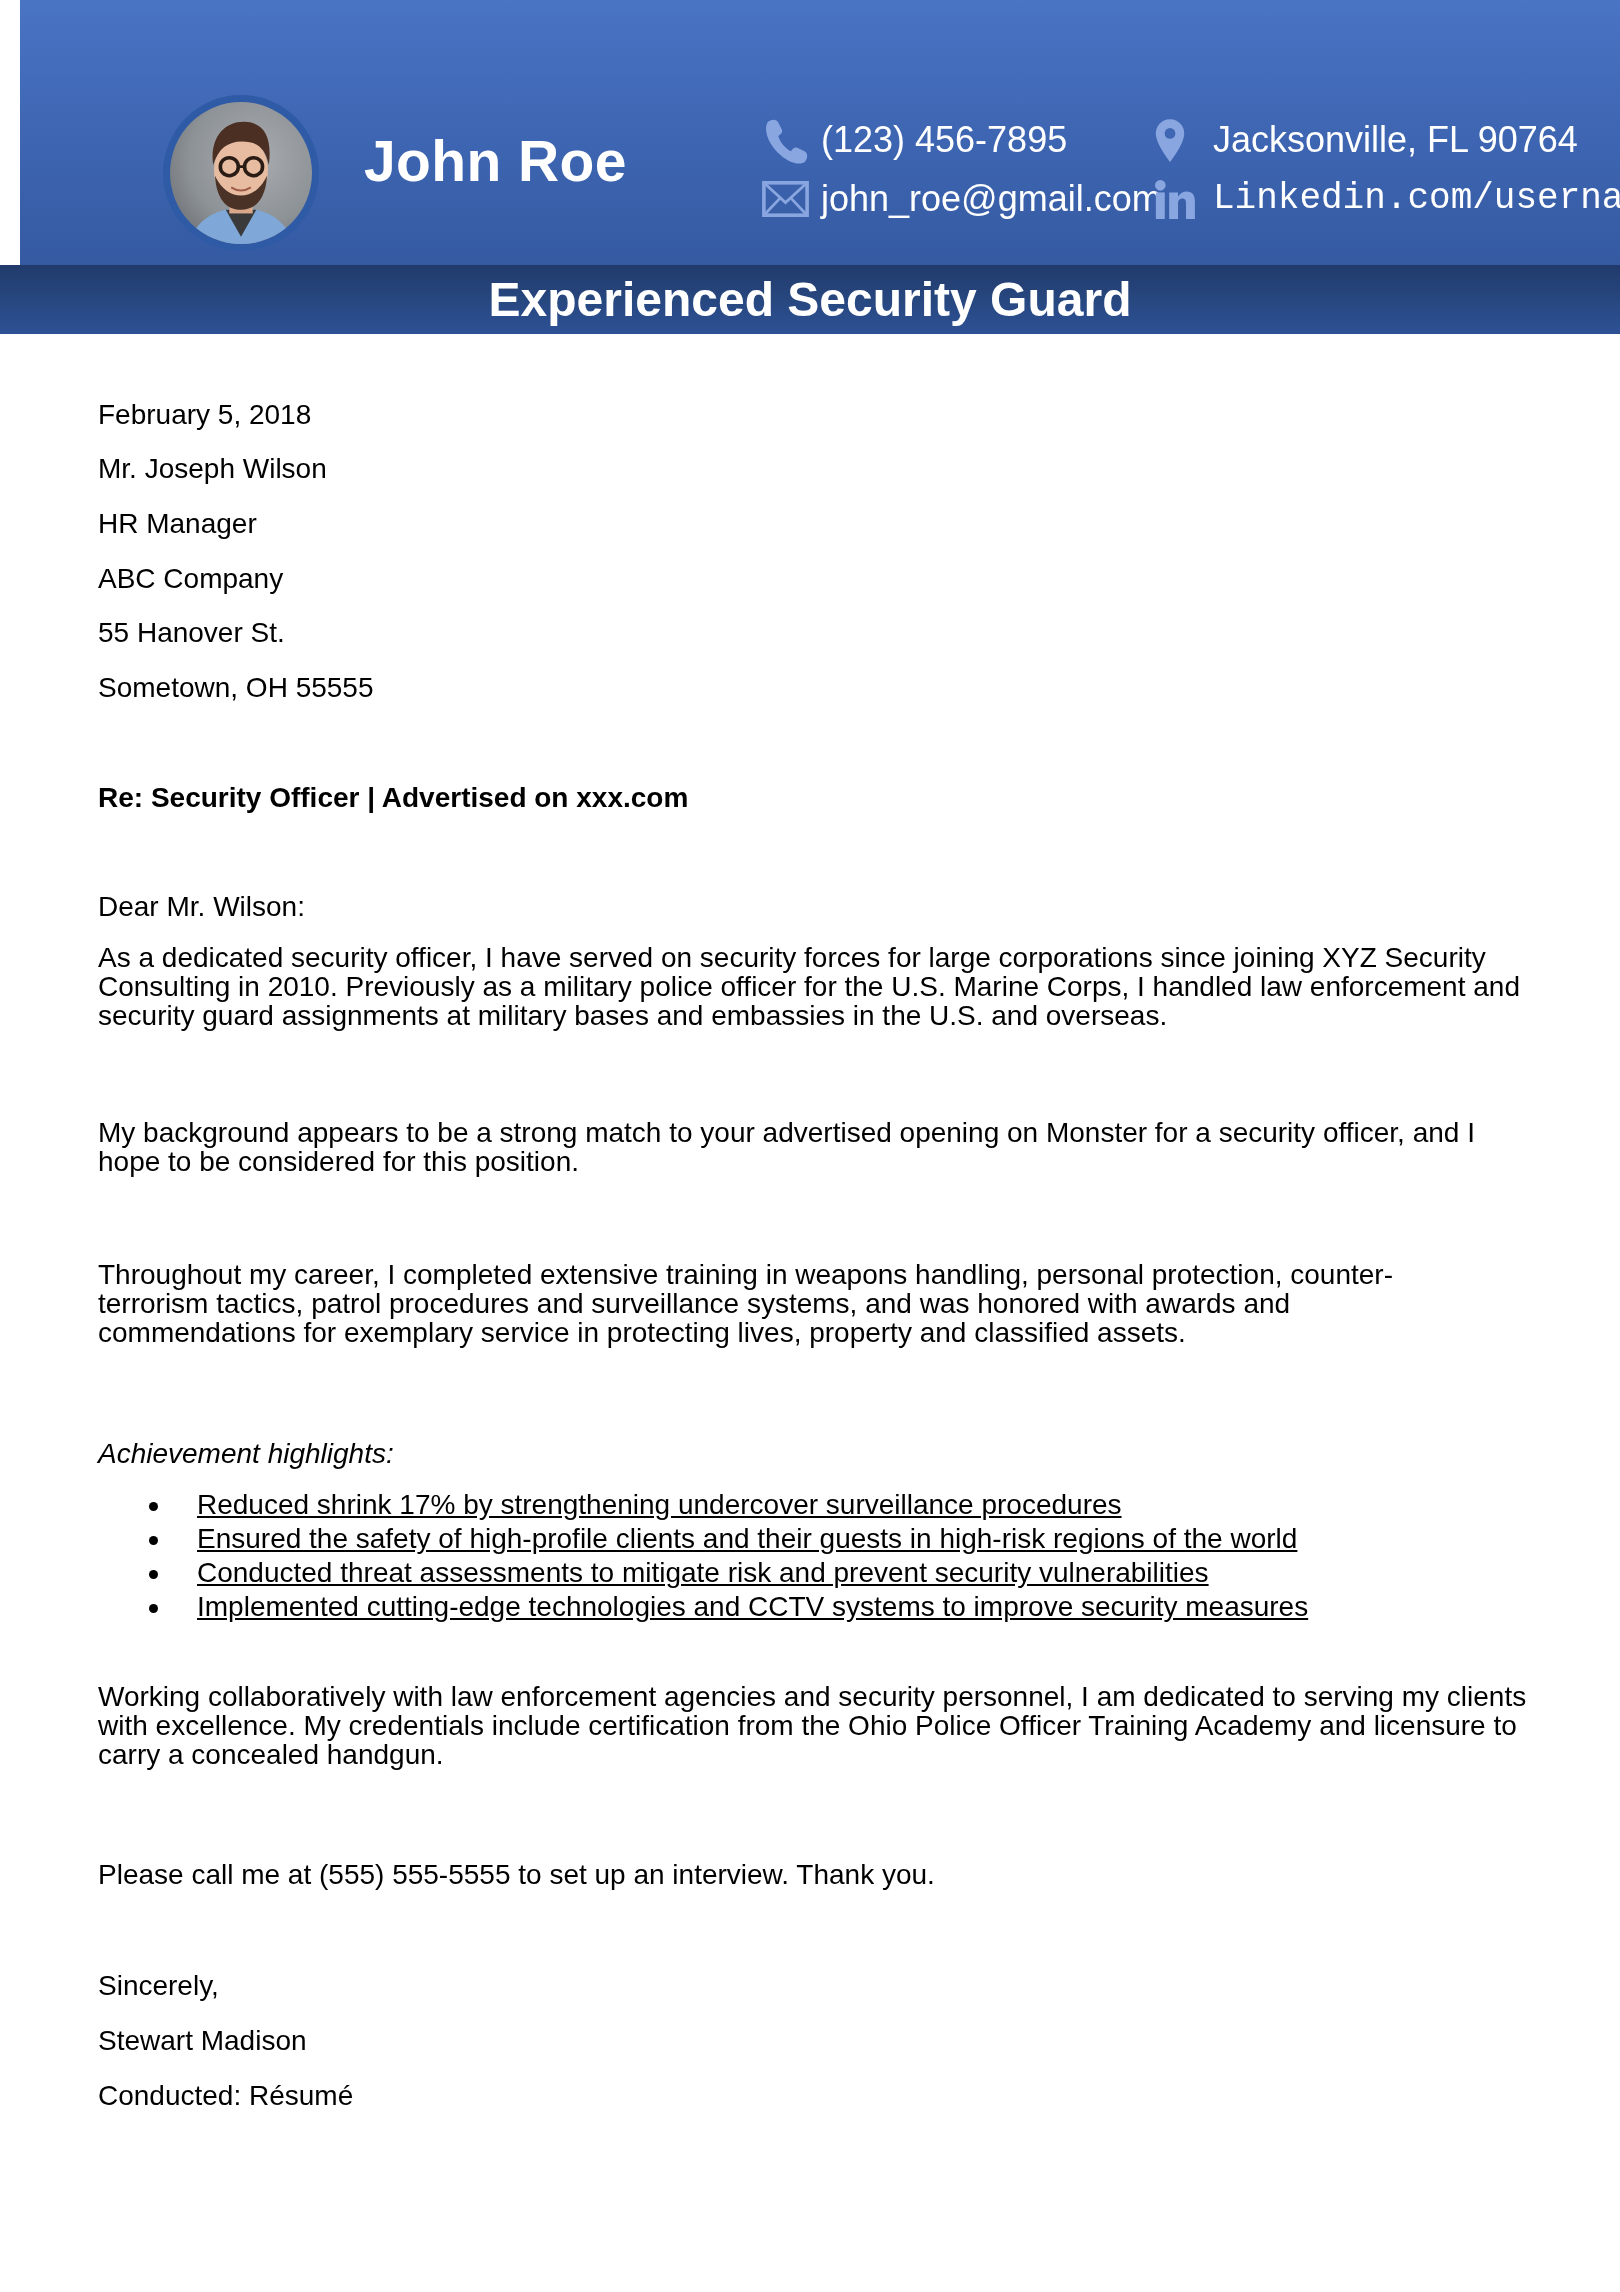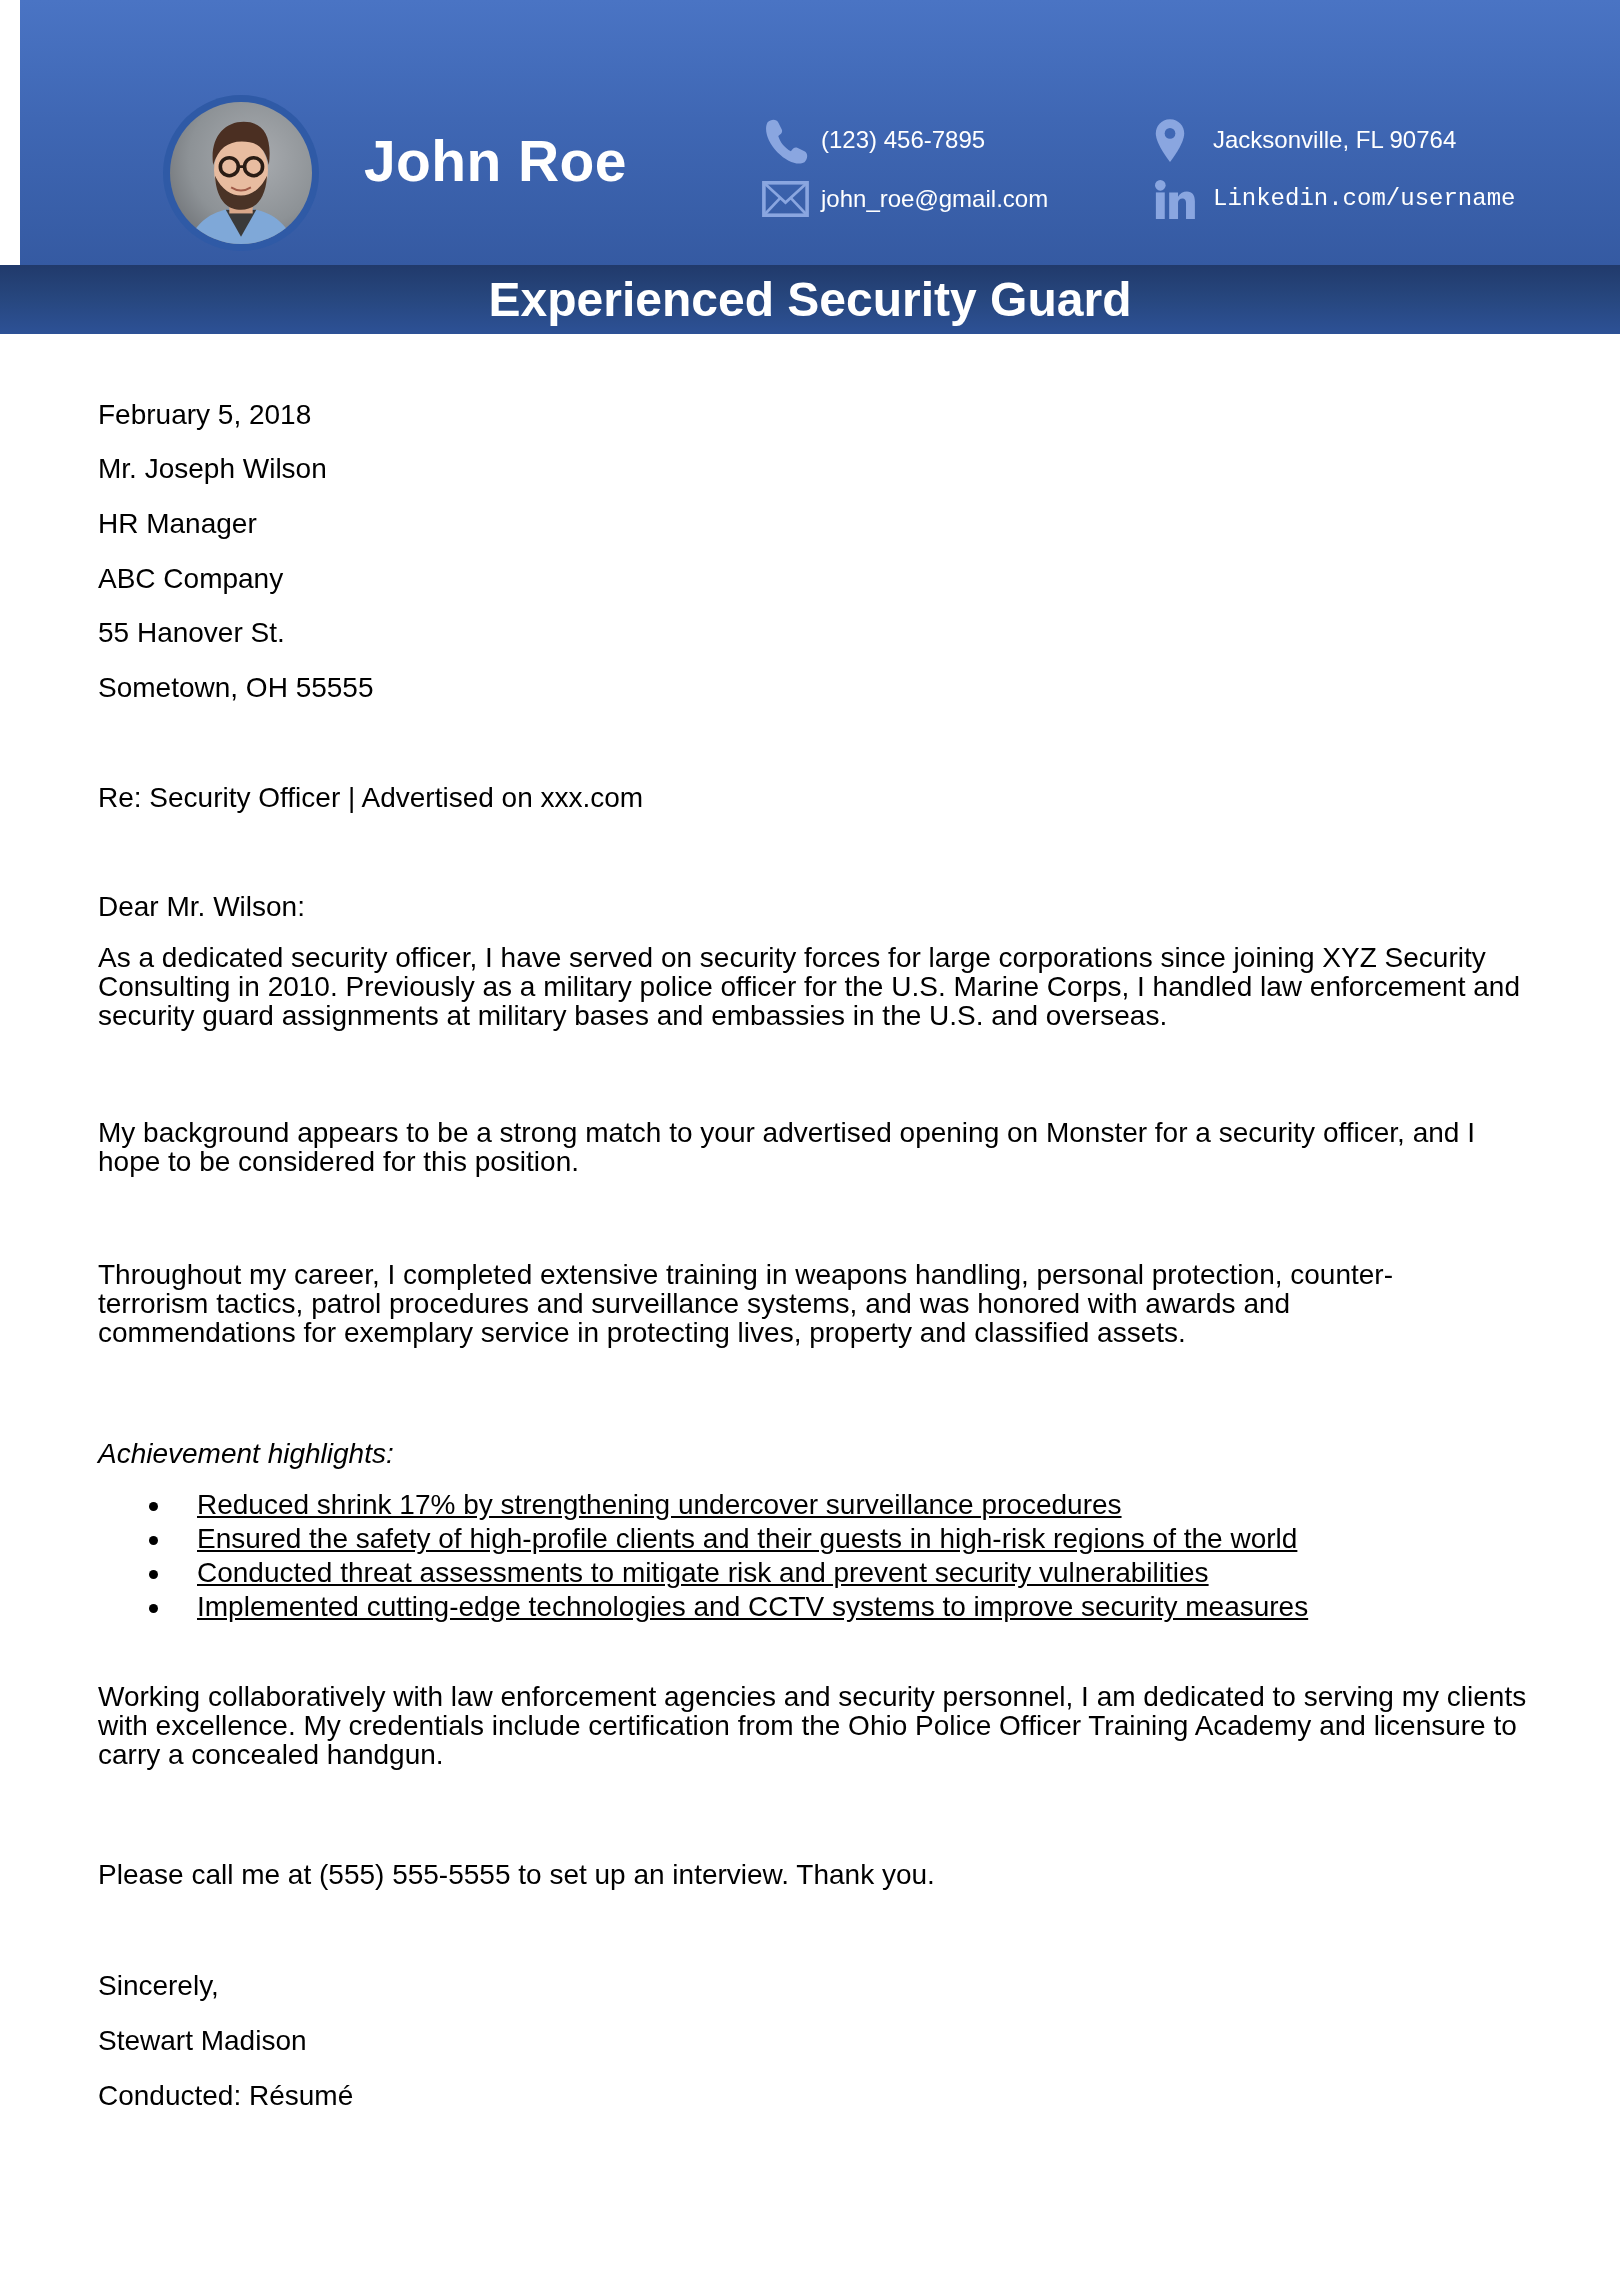--- a/index.html
+++ b/index.html
@@ -12,39 +12,39 @@
                    border-radius: 50%; background: #2f5aa6; }
     .avatar { position: absolute; left: 150px; top: 102px; width: 142px; height: 142px;
               border-radius: 50%; overflow: hidden;
               background: radial-gradient(circle at 60% 40%, #a9acb0 0%, #8d9296 55%, #5e6166 100%); }
     .avatar svg { display: block; }
 
     .name { position: absolute; left: 344px; top: 133px; font-size: 57px; font-weight: bold;
             color: #ffffff; letter-spacing: 0.4px; line-height: 1; }
 
     .contact { position: absolute; display: flex; align-items: center; color: #ffffff;
-               font-size: 24px; line-height: 1; text-align: right; }
+               font-size: 36px; line-height: 1; text-align: right; }
     .contact .ico { width: 50px; height: 50px; display: flex; align-items: center;
                     justify-content: flex-start; margin-right: 9px; }
     .contact .ico svg { display: block; }
 
     .c-phone { left: 742px; top: 115px; }
     .c-email { left: 742px; top: 174px; }
     .c-loc   { left: 1134px; top: 115px; }
     .c-link  { left: 1134px; top: 174px; font-family: Liberation Mono, monospace; }
 
     .title-band { position: absolute; left: 0; top: 265px; width: 1620px; height: 69px;
                   background: linear-gradient(180deg, #213a6b 0%, #27477f 50%, #2d5196 100%);
                   display: flex; align-items: center; justify-content: center; }
     .title-band span { color: #ffffff; font-size: 48px; font-weight: bold; }
 
     .body { position: absolute; left: 98px; top: 0; width: 1433px; font-size: 28px; line-height: 1.2; }
     .line { position: absolute; left: 0; white-space: nowrap; }
     .para { position: absolute; left: 0; width: 1433px; line-height: 29px; }
-    .bold { font-weight: normal; text-align: right; }
+    .bold { font-weight: bold; text-align: right; }
     .ital { font-style: italic; }
 
     .bullets { position: absolute; left: 0; top: 1488px; margin: 0; padding: 0; list-style: none; text-decoration: underline; }
     .bullets li { position: relative; padding-left: 99px; height: 34px; line-height: 34px; white-space: nowrap; }
     .bullets li .dot { position: absolute; left: 51px; top: 14.3px; width: 9px; height: 9px;
                        border-radius: 50%; background: #000; }
   </style>
 </head>
 <body>
 

